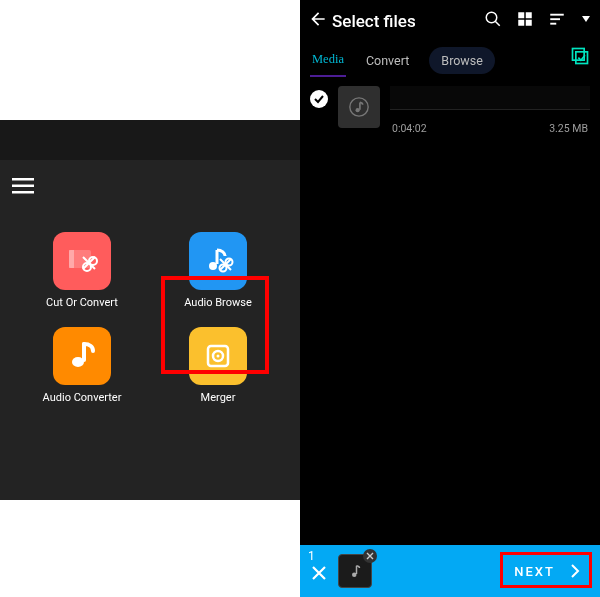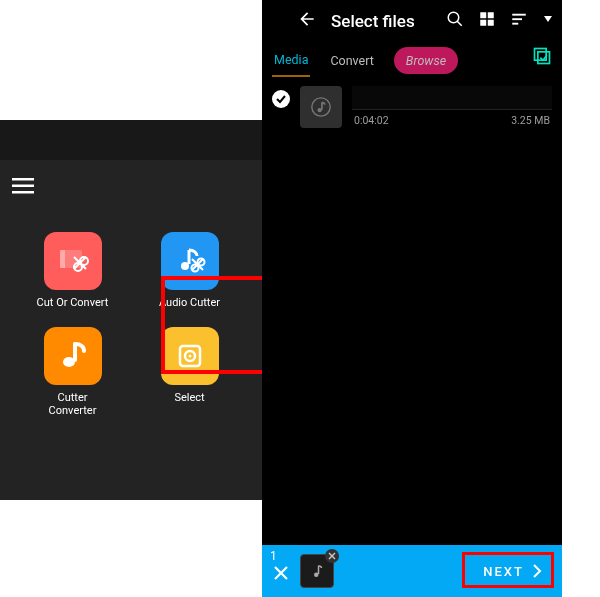--- a/index.html
+++ b/index.html
@@ -1,52 +1,52 @@
 <!DOCTYPE html>
 <html><head>
 <meta charset="utf-8">
 <style>
   * { margin: 0; padding: 0; box-sizing: border-box; }
   html, body { width: 600px; height: 597px; background: #fff; font-family: Roboto, Arial, sans-serif; overflow: hidden; }
   .wrap { display: flex; width: 600px; height: 597px; }
   
-  .left { width: 262px; height: 597px; background: #fff; position: relative; }
+  .left { width: 300px; height: 597px; background: #fff; position: relative; }
   .left-top-white { height: 120px; background: #fff; }
   .left-appbar { height: 40px; background: #181818; }
   .left-body { background: #232323; height: 340px; padding: 10px 0; }
   .hamburger { padding: 8px 12px; }
   .hamburger svg { display: block; }
   .grid2 { display: grid; grid-template-columns: 1fr 1fr; gap: 18px 40px; padding: 30px 34px 10px; }
   .cell { display: flex; flex-direction: column; align-items: center; gap: 6px; }
   .icon-tile { width: 58px; height: 58px; border-radius: 12px; display: flex; align-items: center; justify-content: center; }
   .icon-label { color: #fff; font-size: 11px; text-align: center; }
   .highlight-box { position: absolute; border: 4px solid #ff0000; pointer-events: none; }
   
   .right { width: 300px; height: 597px; background: #000; display: flex; flex-direction: column; position: relative; }
-  .r-appbar { height: 42px; display: flex; align-items: center; padding: 0 8px; gap: 14px; margin-left: 27px; }
+  .r-appbar { height: 42px; display: flex; align-items: center; padding: 0 8px; gap: 4px; }
   .r-title { color: #fff; font-size: 17px; font-weight: 500; flex: 1; }
   .r-icons { display: flex; gap: 14px; align-items: center; }
   .tabs { display: flex; align-items: center; height: 36px; padding: 0 10px; gap: 18px; position: relative; }
   .tab { color: #bdbdbd; font-size: 12.5px; padding: 8px 2px; }
-  .tab.active { color: #00b8d4; border-bottom: 2px solid #a16207; }
-  .tab.browse { background: #be185d; border-radius: 14px; padding: 6px 12px; font-style: italic; }
+  .tab.active { color: #00b8d4; border-bottom: 2px solid #4c1d95; font-family: Liberation Serif, serif; }
+  .tab.browse { background: #0f172a; border-radius: 14px; padding: 6px 12px; }
   .select-all { position: absolute; right: 10px; top: 4px; }
   .file-row { display: flex; align-items: flex-start; padding: 8px 10px; gap: 10px; }
   .check-circle { width: 18px; height: 18px; border-radius: 50%; background: #fff; display: flex; align-items: center; justify-content: center; margin-top: 4px; }
   .thumb { width: 42px; height: 42px; background: #2f2f2f; border-radius: 4px; display: flex; align-items: center; justify-content: center; }
-  .file-body { flex: 1; display: flex; flex-direction: column; gap: 4px; }
+  .file-body { flex: 1; display: flex; flex-direction: column; gap: 12px; }
   .file-bar { height: 24px; background: #080808; border-bottom: 1px solid #222; }
   .file-meta { display: flex; justify-content: space-between; color: #9e9e9e; font-size: 10.5px; padding: 0 2px; }
   .r-space { flex: 1; background: #000; }
   .footer { height: 52px; background: #03a9f4; display: flex; align-items: center; padding: 0 10px; gap: 10px; position: relative; }
   .count { color: #fff; font-size: 12px; }
   .close-ic { color: #fff; margin-top: 8px; }
   .chip { width: 34px; height: 34px; background: #1b1b1b; border: 1px solid #444; border-radius: 4px; display: flex; align-items: center; justify-content: center; position: relative; }
   .chip-x { position: absolute; top: -6px; right: -6px; width: 14px; height: 14px; background: #333; border-radius: 50%; display: flex; align-items: center; justify-content: center; }
-  .next-btn { margin-left: auto; color: #fff; font-size: 13px; letter-spacing: 2px; font-weight: 500; display: flex; align-items: center; gap: 8px; padding: 6px 10px; }
+  .next-btn { margin-left: auto; color: #fff; font-size: 13px; letter-spacing: 2px; font-weight: 500; display: flex; align-items: center; gap: 15px; padding: 6px 10px; }
 </style>
 </head>
 <body>
 
 <div class="wrap">
 
   <div class="left">
     <div class="left-top-white"></div>
     <div class="left-appbar"></div>
     <div class="left-body">
@@ -74,41 +74,41 @@
           <div class="icon-tile" style="background:#2196f3">
             <svg width="34" height="34" viewBox="0 0 34 34">
                 <path d="M16 6v14" stroke="#fff" stroke-width="3"></path>
                 <circle cx="12" cy="22" r="4" fill="#fff"></circle>
                 <path d="M16 6c5 0 8 3 8 6" stroke="#fff" stroke-width="3" fill="none"></path>
                 <circle cx="22" cy="24" r="3.5" fill="none" stroke="#fff" stroke-width="2"></circle>
                 <circle cx="28" cy="18" r="3.5" fill="none" stroke="#fff" stroke-width="2"></circle>
                 <path d="M19 15 L30 26 M19 26 L30 15" stroke="#fff" stroke-width="2"></path>
               </svg>
           </div>
-          <div class="icon-label">Audio Cutter</div>
+          <div class="icon-label">Audio Browse</div>
         </div>
         <div class="cell">
           <div class="icon-tile" style="background:#ff8a00">
             <svg width="36" height="36" viewBox="0 0 36 36">
                 <path d="M20 6v16" stroke="#fff" stroke-width="4" stroke-linecap="round"></path>
                 <ellipse cx="14" cy="24" rx="6" ry="5" fill="#fff"></ellipse>
                 <path d="M20 6c6 0 9 3 9 7" stroke="#fff" stroke-width="4" fill="none" stroke-linecap="round"></path>
               </svg>
           </div>
-          <div class="icon-label">Cutter Converter</div>
+          <div class="icon-label">Audio Converter</div>
         </div>
         <div class="cell">
           <div class="icon-tile" style="background:#fbc02d">
             <svg width="34" height="34" viewBox="0 0 34 34">
                 <rect x="7" y="7" width="20" height="20" rx="3" fill="none" stroke="#fff" stroke-width="2.5"></rect>
                 <circle cx="17" cy="17" r="5" fill="none" stroke="#fff" stroke-width="2.5"></circle>
                 <circle cx="17" cy="17" r="1.5" fill="#fff"></circle>
               </svg>
           </div>
-          <div class="icon-label">Select</div>
+          <div class="icon-label">Merger</div>
         </div>
       </div>
     </div>
     <div class="highlight-box" style="left:161px; top:276px; width:108px; height:98px;"></div>
   </div>
 
   <div class="right">
     <div class="r-appbar">
       <div>
         <svg width="20" height="20" viewBox="0 0 24 24">

